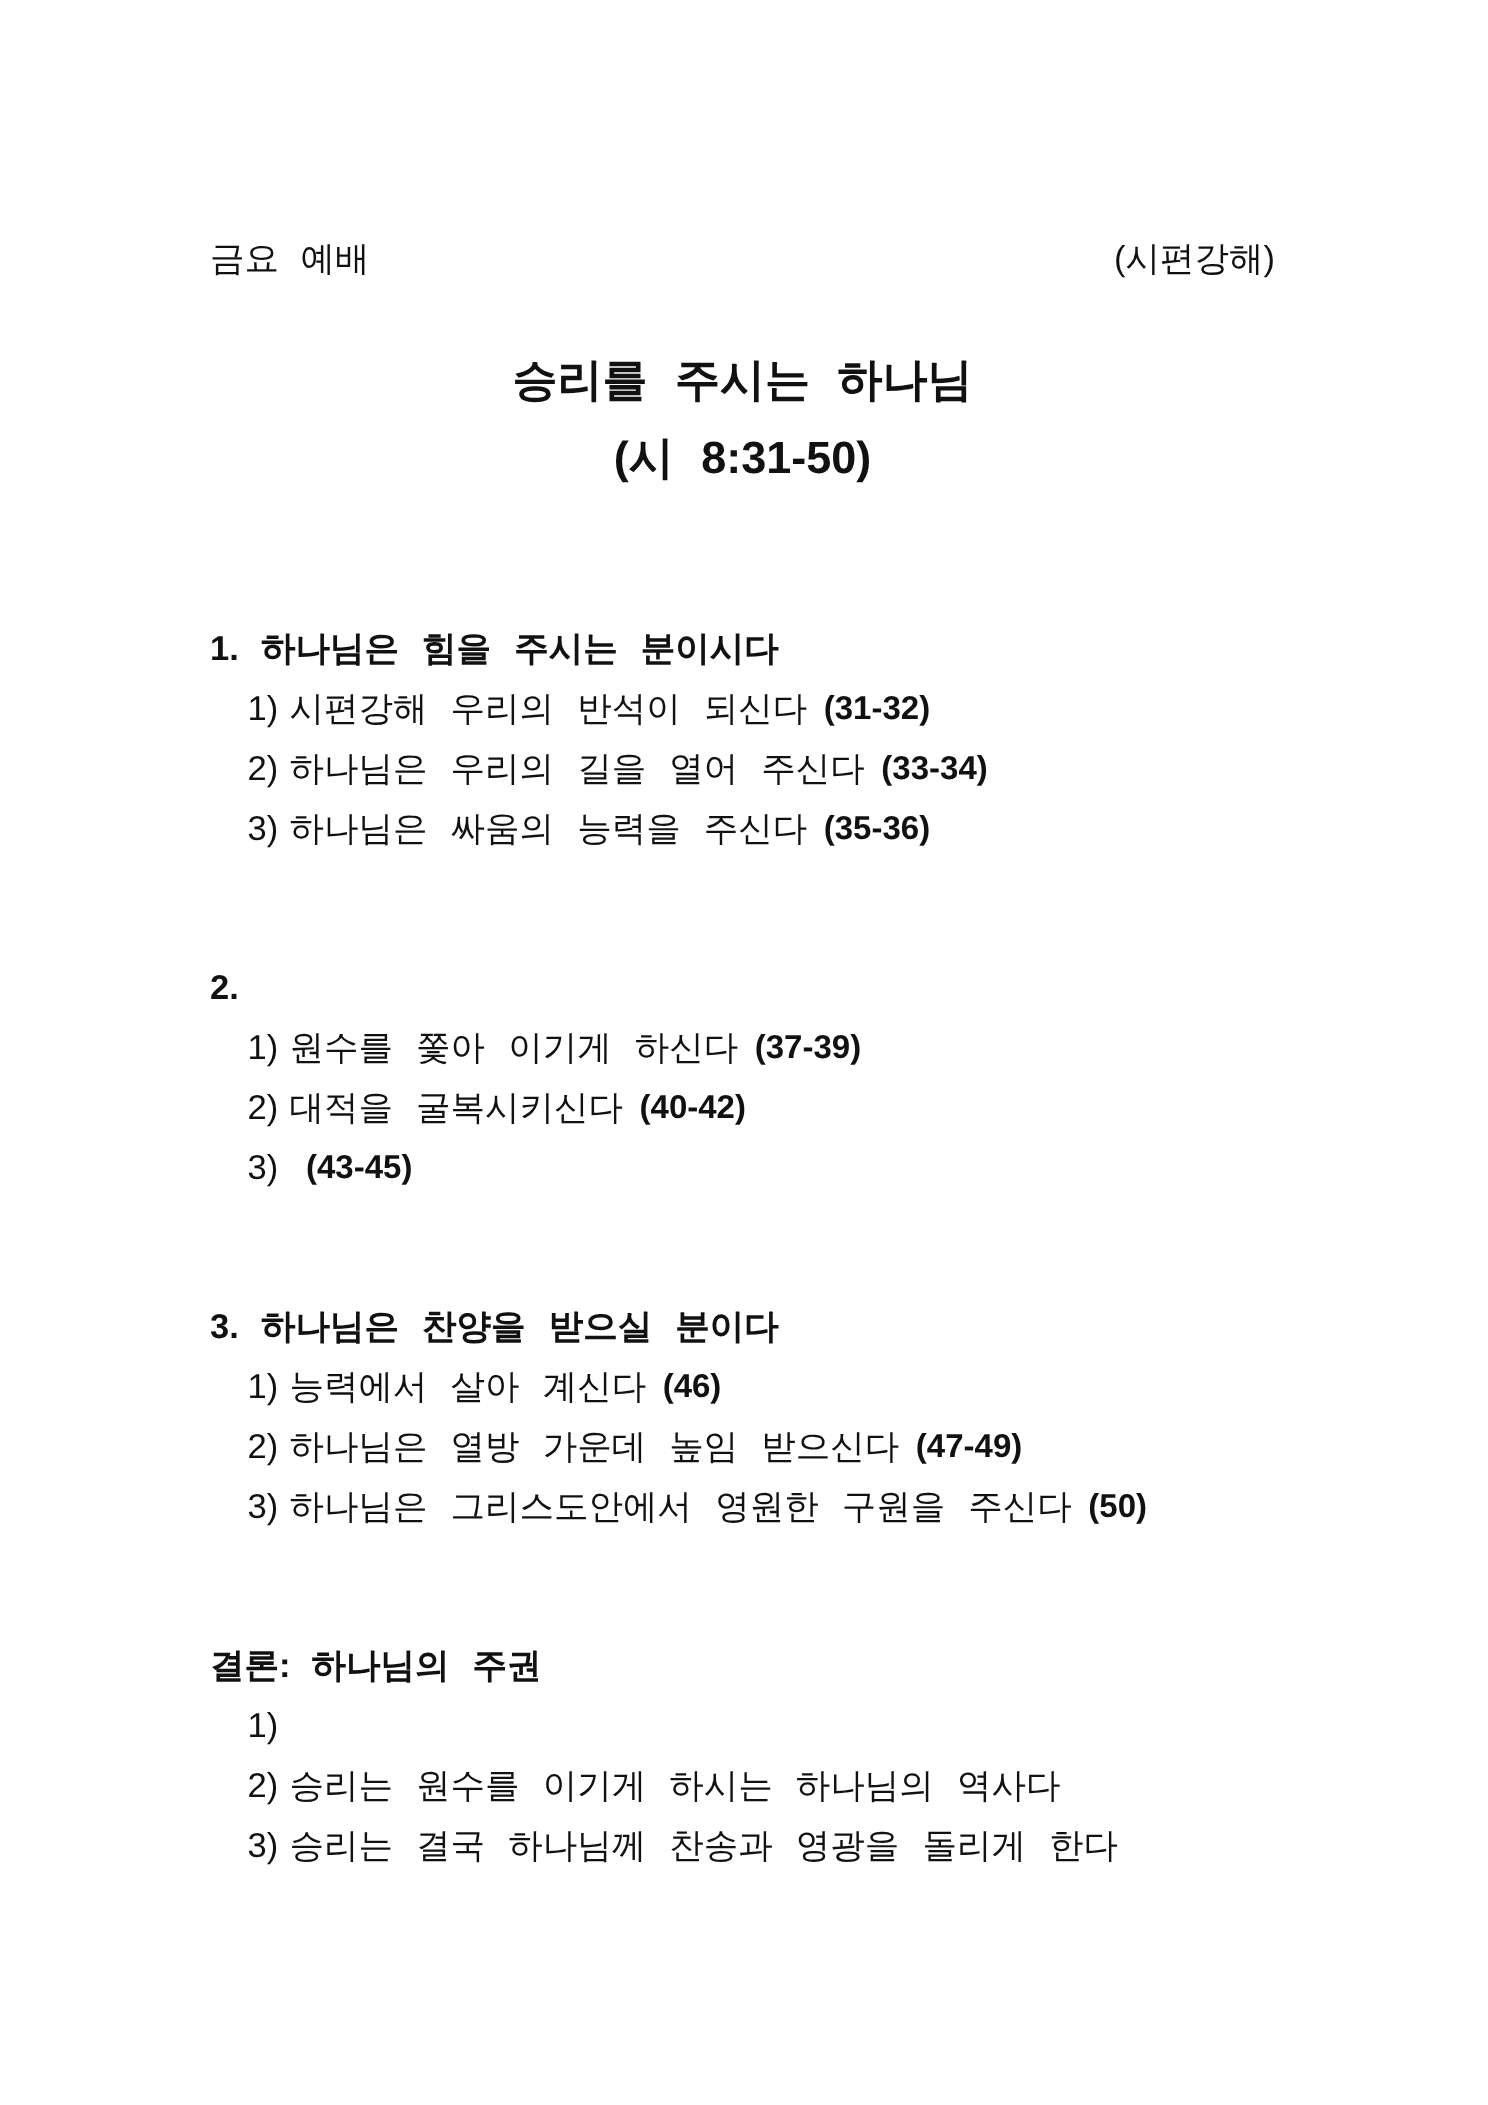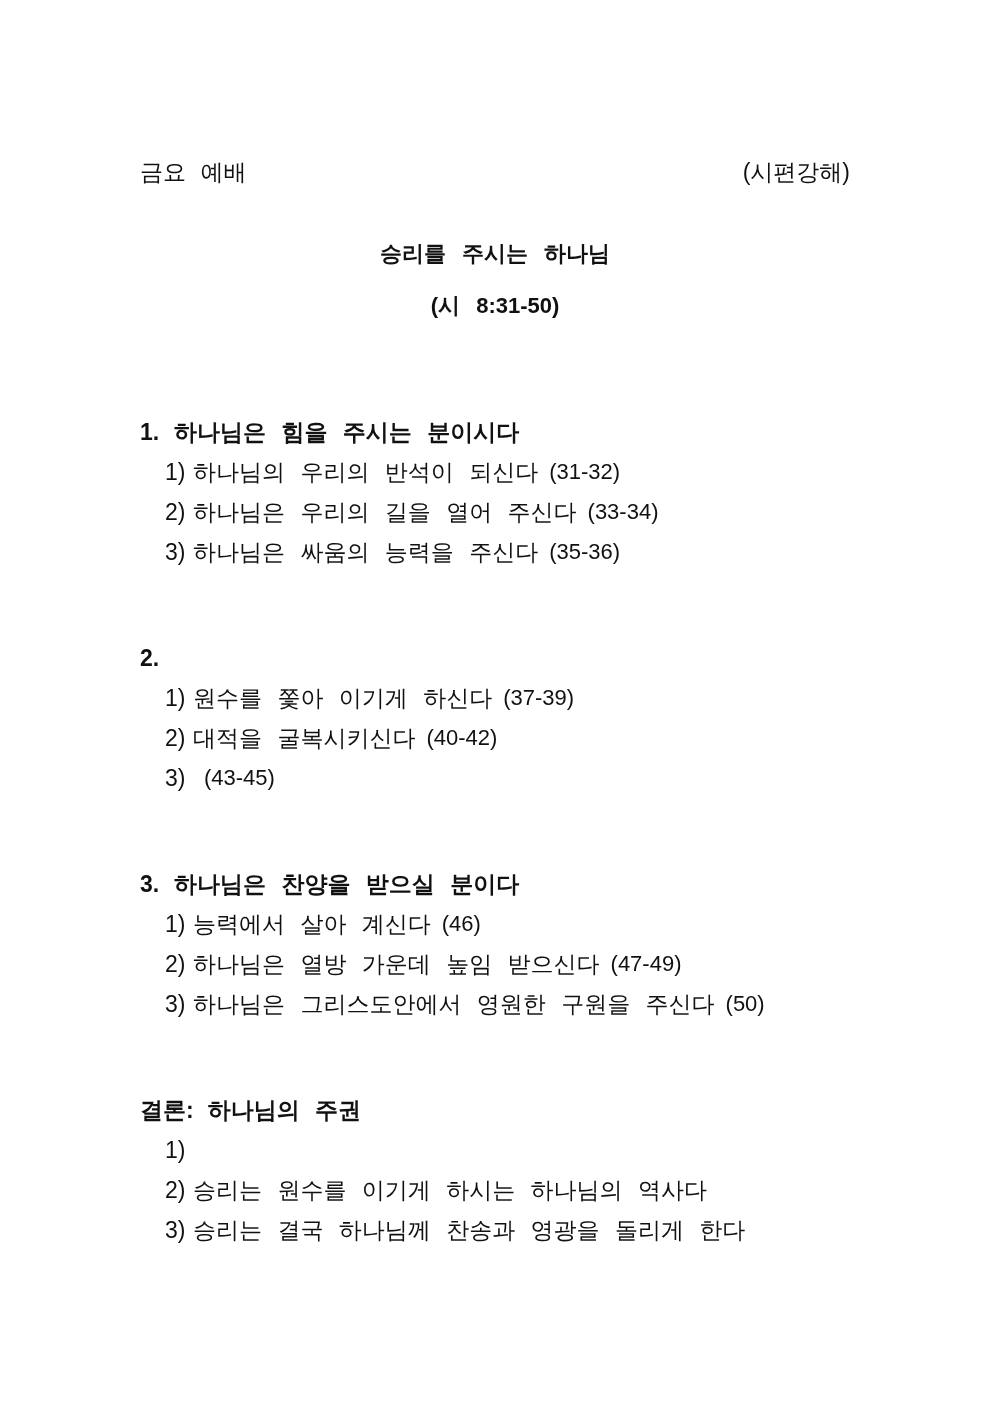--- a/index.html
+++ b/index.html
@@ -26,21 +26,21 @@
     justify-content: space-between;
     align-items: baseline;
     font-size: 23px;
     line-height: 28px;
     word-spacing: 8px;
   }
   .title-block {
     margin-top: 42px;
     text-align: center;
     font-weight: 700;
-    font-size: 22px;
+    font-size: 30px;
     line-height: 52px;
     word-spacing: 10px;
   }
   .outline {
     margin-top: 0;
   }
   .section {
     margin-top: 66px;
     font-size: 23px;
   }
@@ -64,20 +64,21 @@
     word-spacing: 9px;
   }
   .item-num {
     flex: 0 0 auto;
     min-width: 28px;
   }
   .verse-ref {
     margin-left: 11px;
     font-size: 22px;
     word-spacing: normal;
+    font-weight: bold;
   }
   .item-text {
     white-space: nowrap;
   }
 </style>
 </head>
 <body>
 
 <div class="page">
 
@@ -93,21 +94,21 @@
 
   <div class="outline">
 
     <div class="section">
       <div class="section-heading">
         <span class="sec-num">1.</span>
         <span>하나님은 힘을 주시는 분이시다</span>
       </div>
       <div class="item">
         <span class="item-num">1)</span>
-        <span class="item-text">하나님의 우리의 반석이 되신다</span>
+        <span class="item-text">시편강해 우리의 반석이 되신다</span>
         <span class="verse-ref">(31-32)</span>
       </div>
       <div class="item">
         <span class="item-num">2)</span>
         <span class="item-text">하나님은 우리의 길을 열어 주신다</span>
         <span class="verse-ref">(33-34)</span>
       </div>
       <div class="item">
         <span class="item-num">3)</span>
         <span class="item-text">하나님은 싸움의 능력을 주신다</span>

